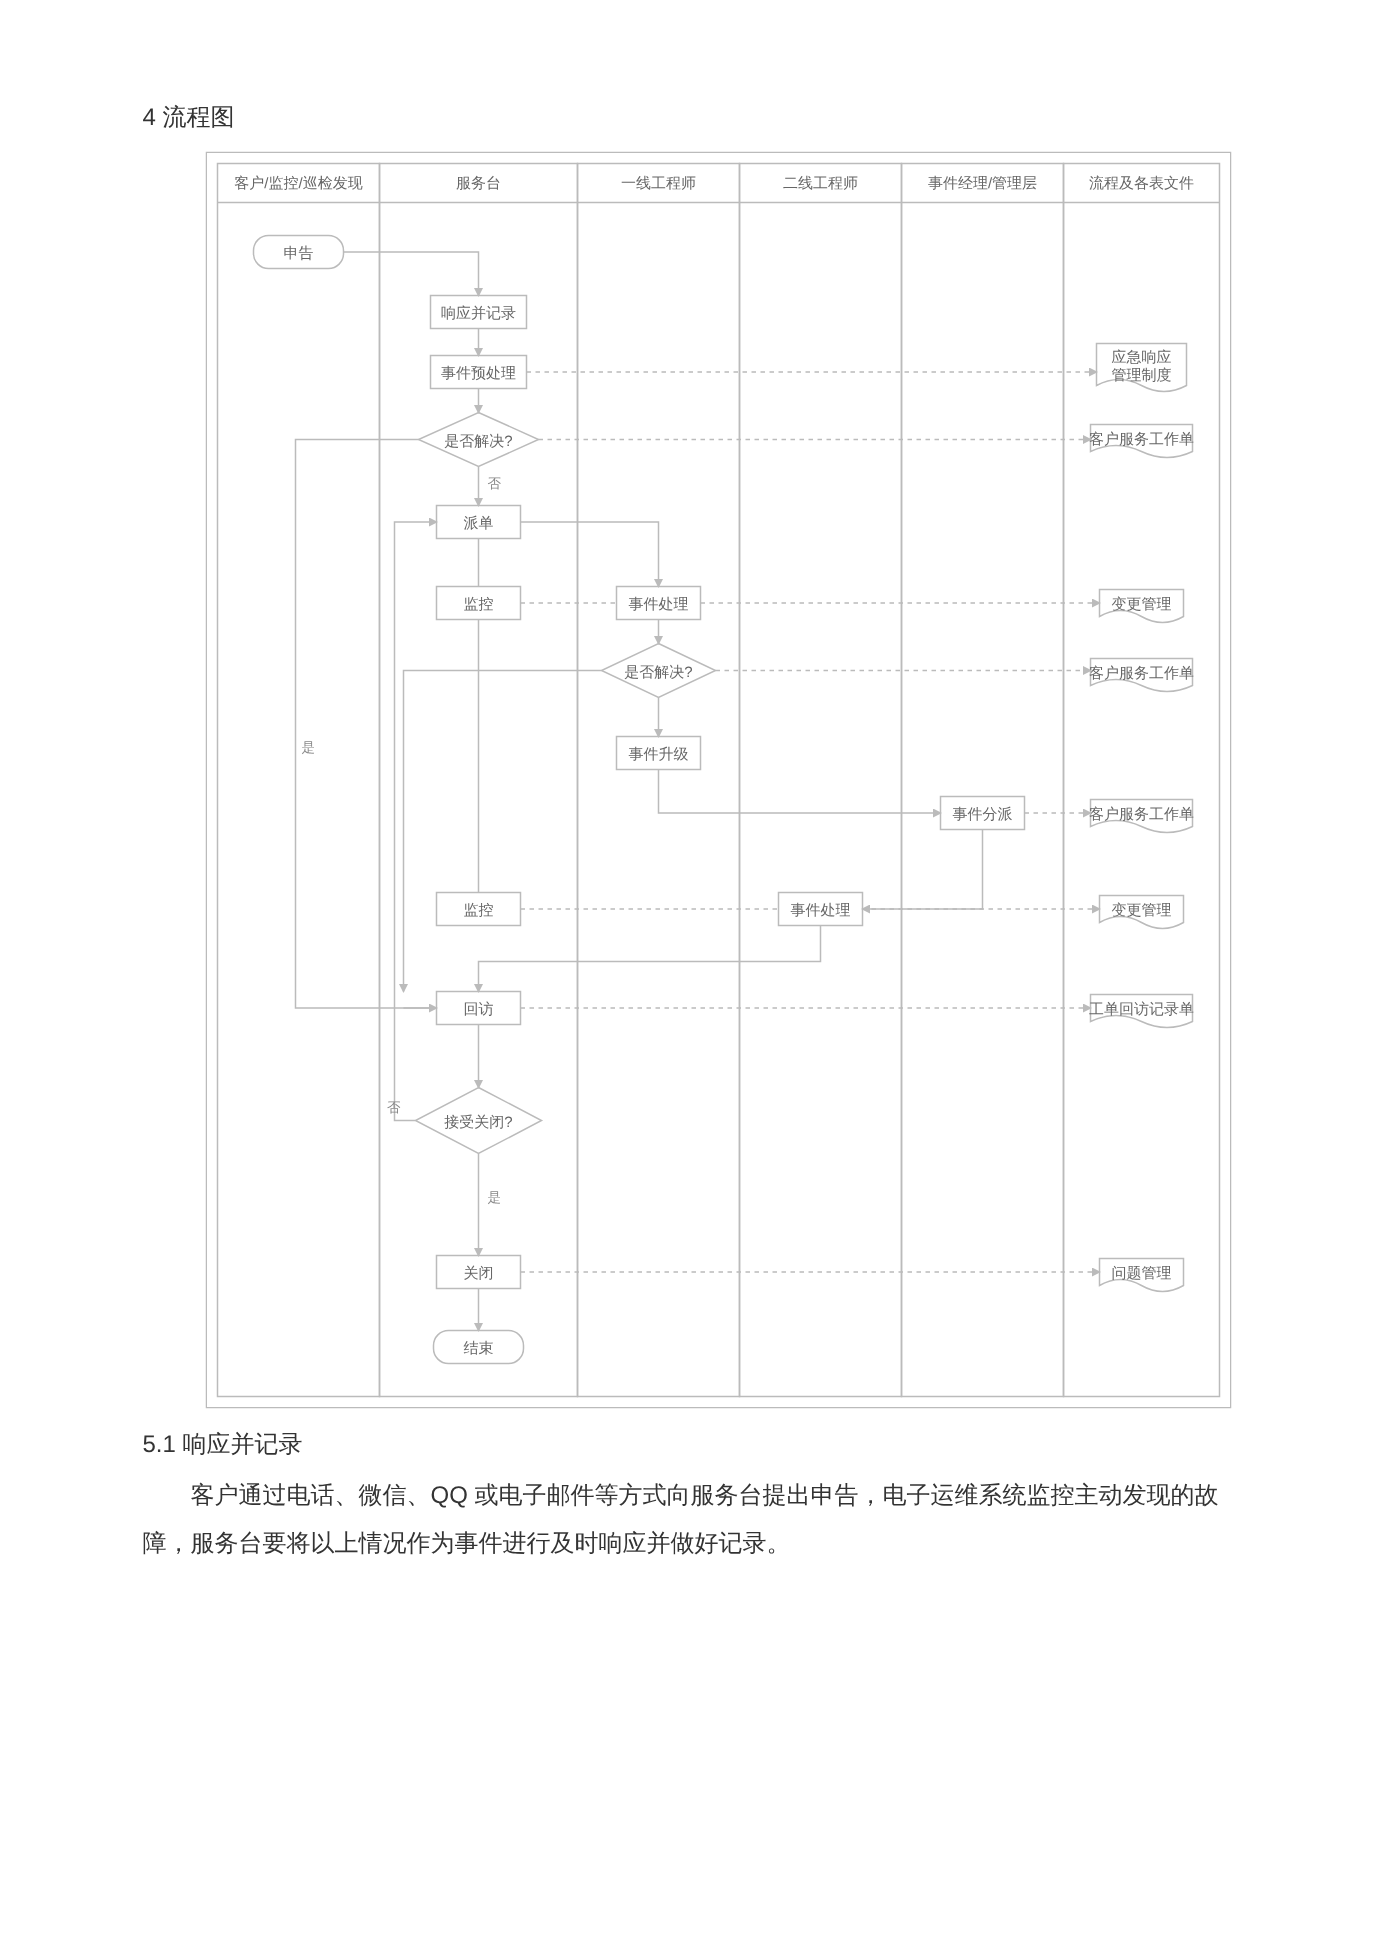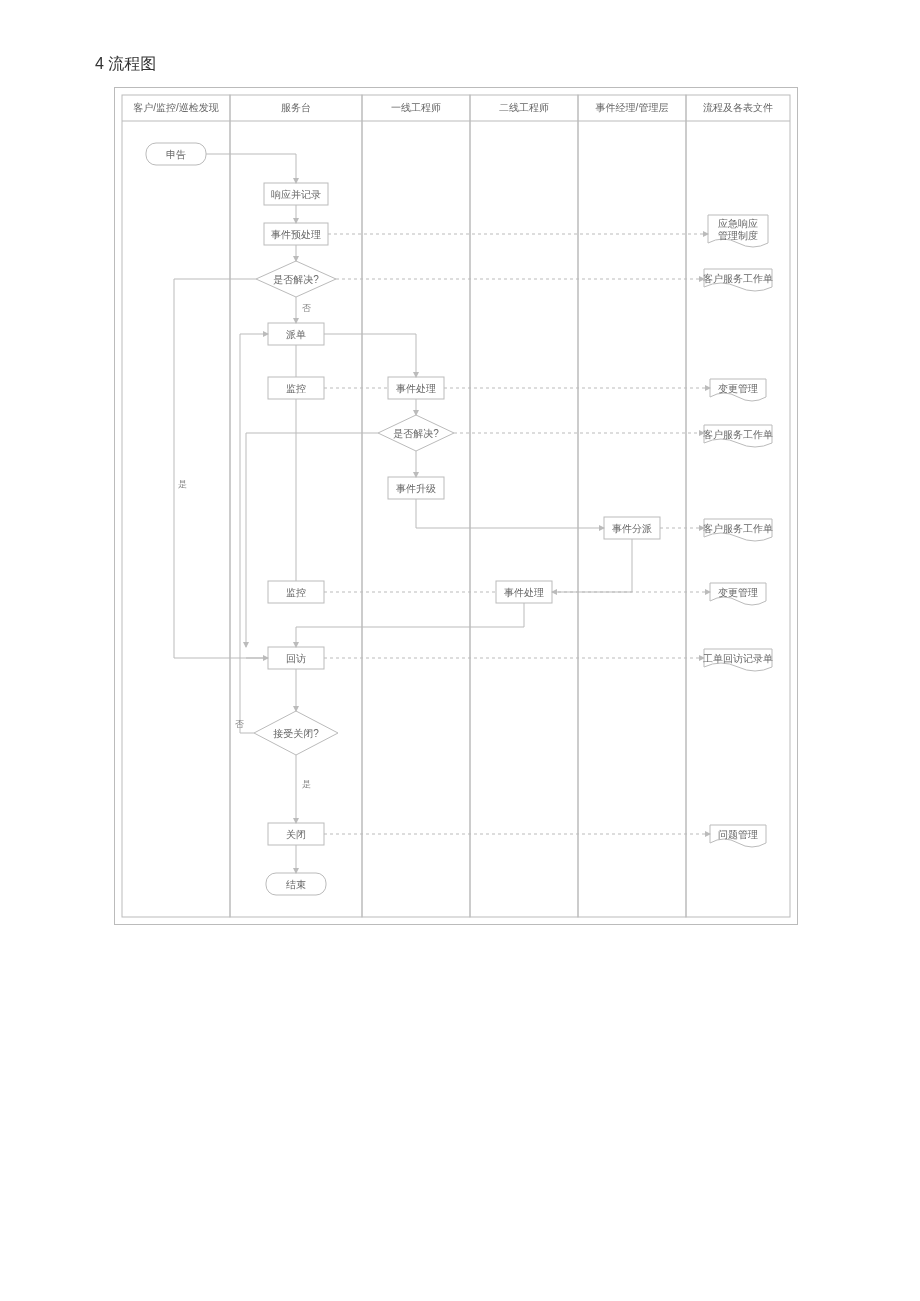--- a/index.html
+++ b/index.html
@@ -3,38 +3,38 @@
 <meta charset="utf-8">
 <style>
   body {
     margin: 0;
     background: #fff;
     font-family: "Microsoft YaHei", "PingFang SC", sans-serif;
     color: #333;
     width: 920px;
   }
   .page {
-    padding: 54px 95px 60px 95px;
+    padding: 68px 95px 60px 95px;
   }
   .section-heading {
     font-size: 16px;
     margin: 0 0 12px 0;
   }
   .subsection-heading {
     font-size: 16px;
     margin: 14px 0 8px 0;
   }
   .para {
     font-size: 16px;
     line-height: 2.0;
     text-indent: 2em;
     margin: 4px 0;
   }
   .diagram-wrap {
-    margin-left: 19px;
+    margin-left: 42px;
   }
   svg { display: block; }
   .lane-header {
     font-size: 10px;
     fill: #666;
   }
   .node-label {
     font-size: 10px;
     fill: #666;
   }
@@ -256,15 +256,17 @@
         <path d="M330 301 H596" class="thin dashed" marker-end="url(#arrow)"></path>
         <path d="M340 346 H590" class="thin dashed" marker-end="url(#arrow)"></path>
         <path d="M546 441 H590" class="thin dashed" marker-end="url(#arrow)"></path>
         <path d="M438 505 H596" class="thin dashed" marker-end="url(#arrow)"></path>
         <path d="M210 571 H590" class="thin dashed" marker-end="url(#arrow)"></path>
         <path d="M210 747 H596" class="thin dashed" marker-end="url(#arrow)"></path>
       </g>
     </svg>
   </div>
 
-
+  <div class="subsection-heading">5.1 响应并记录</div>
+
+  <p class="para">客户通过电话、微信、QQ 或电子邮件等方式向服务台提出申告，电子运维系统监控主动发现的故障，服务台要将以上情况作为事件进行及时响应并做好记录。</p>
 
 </div>
 
 </body></html>

